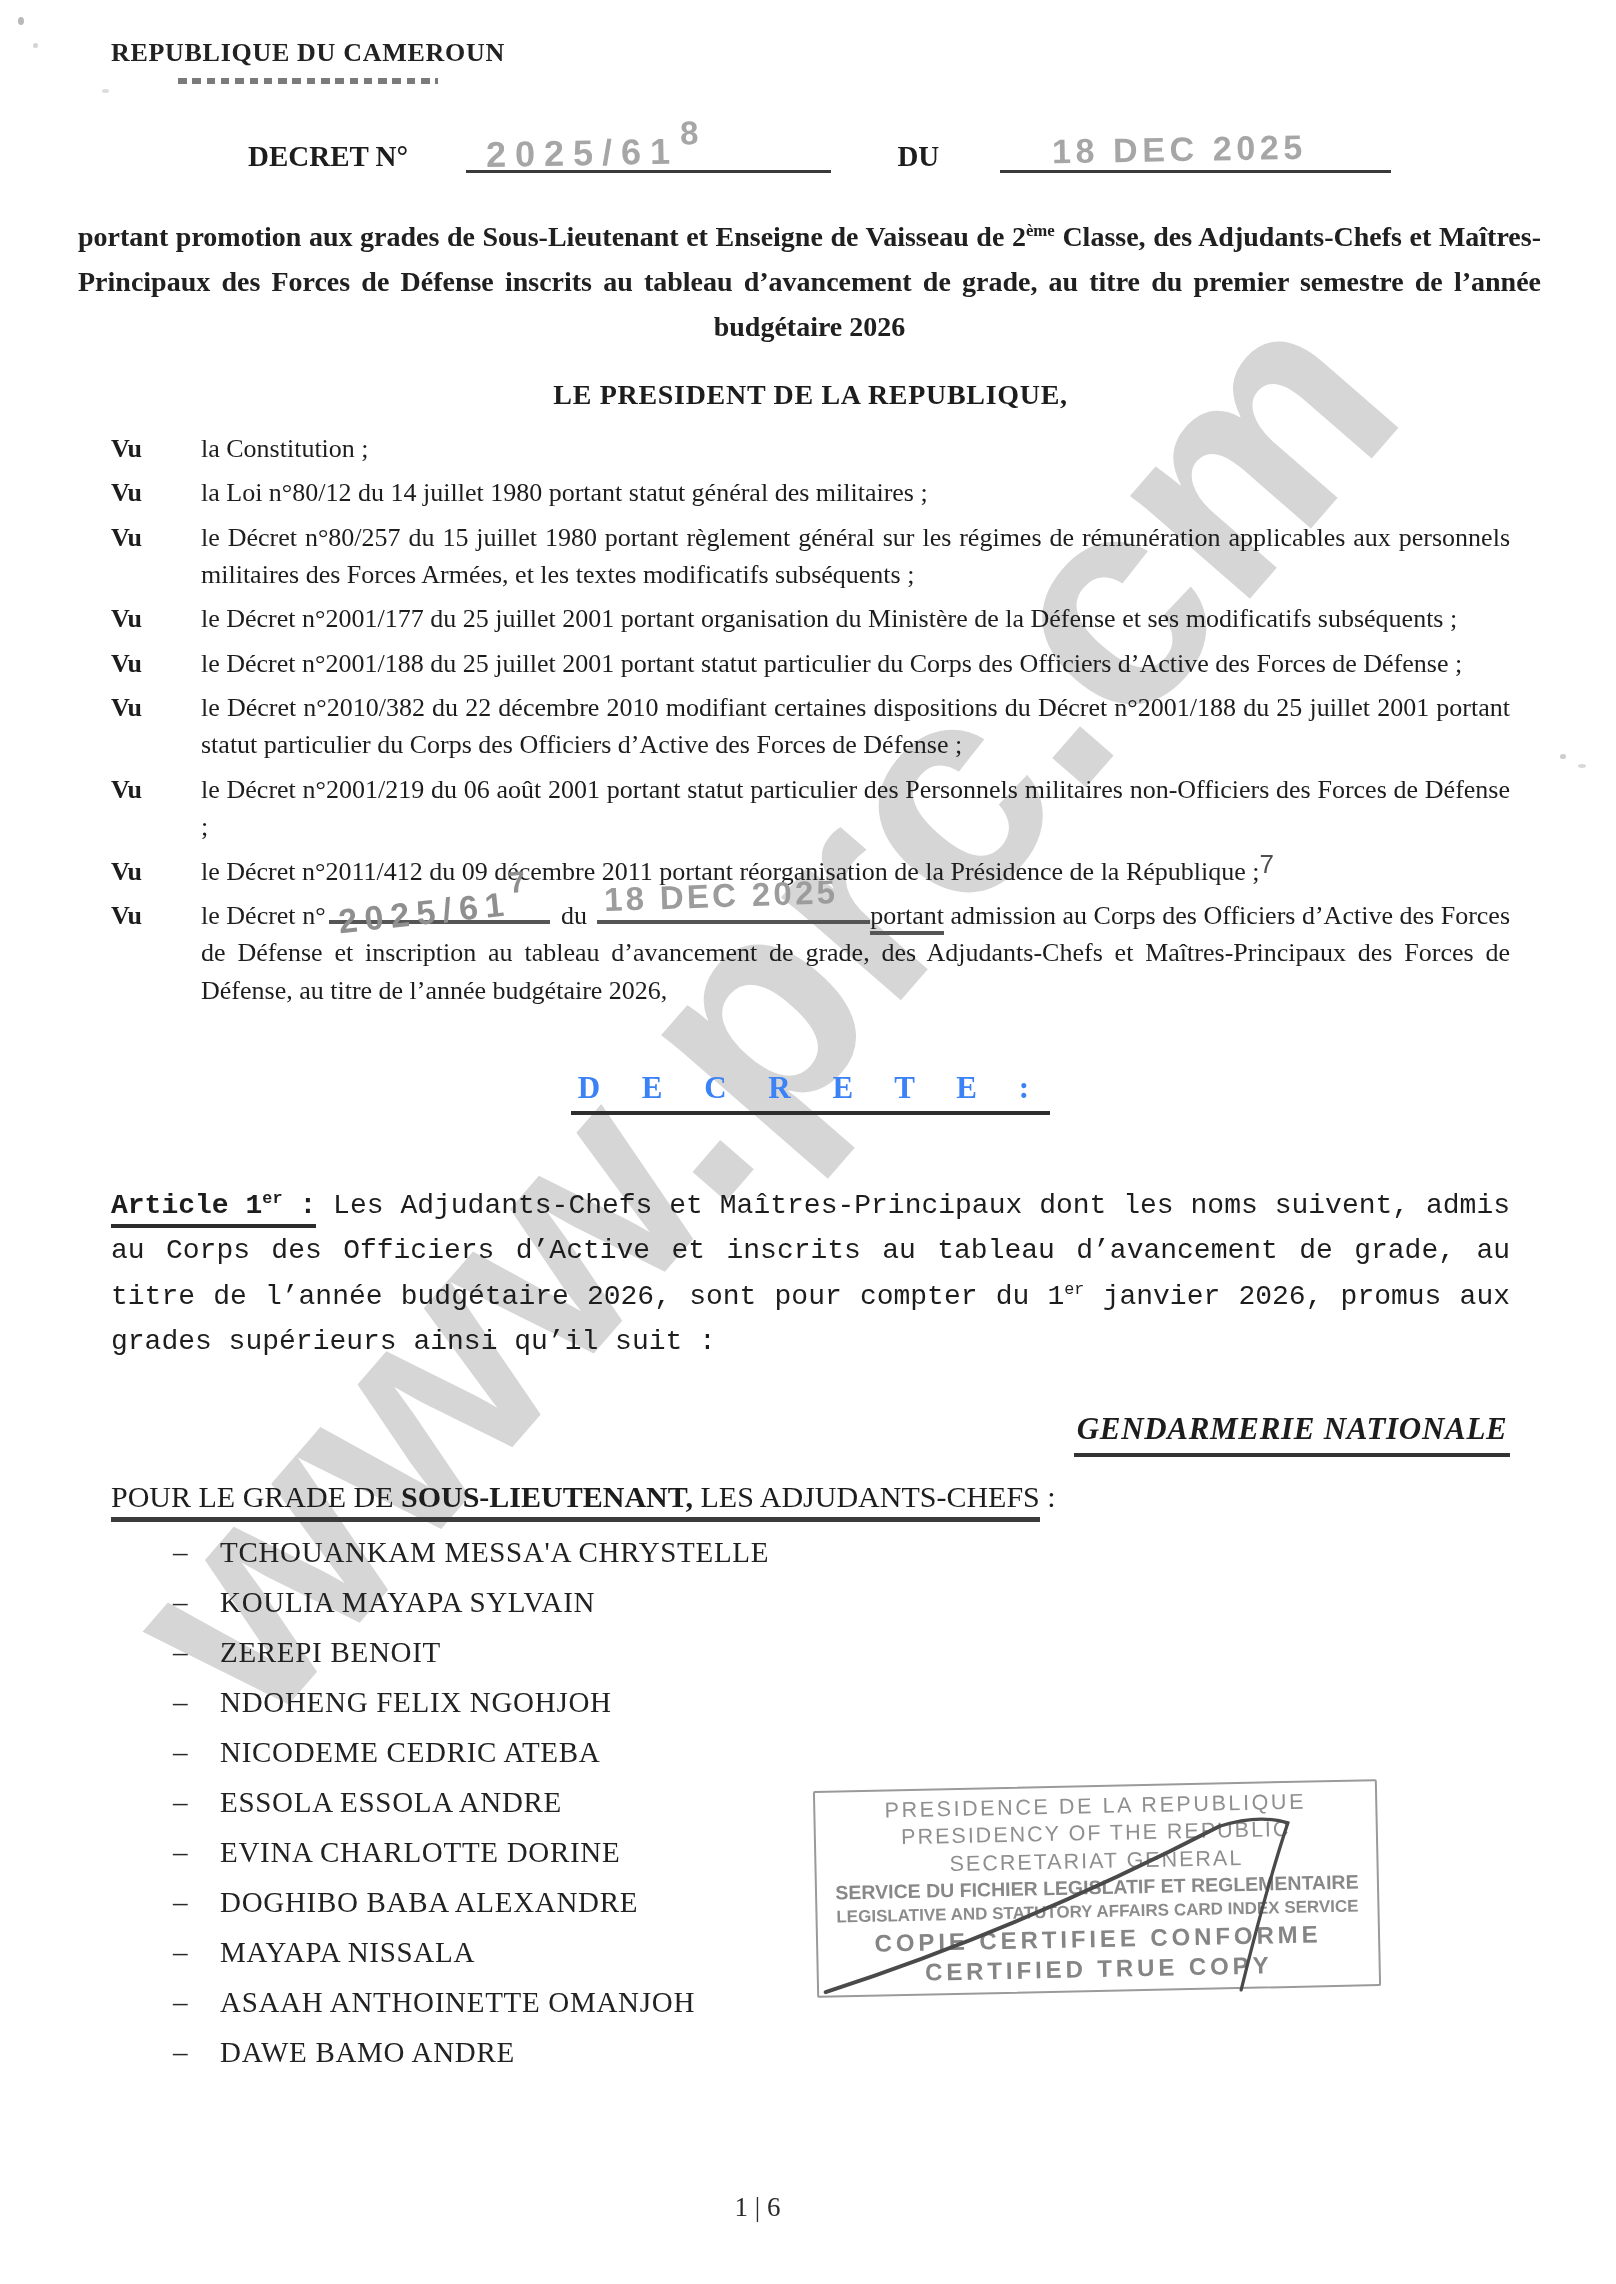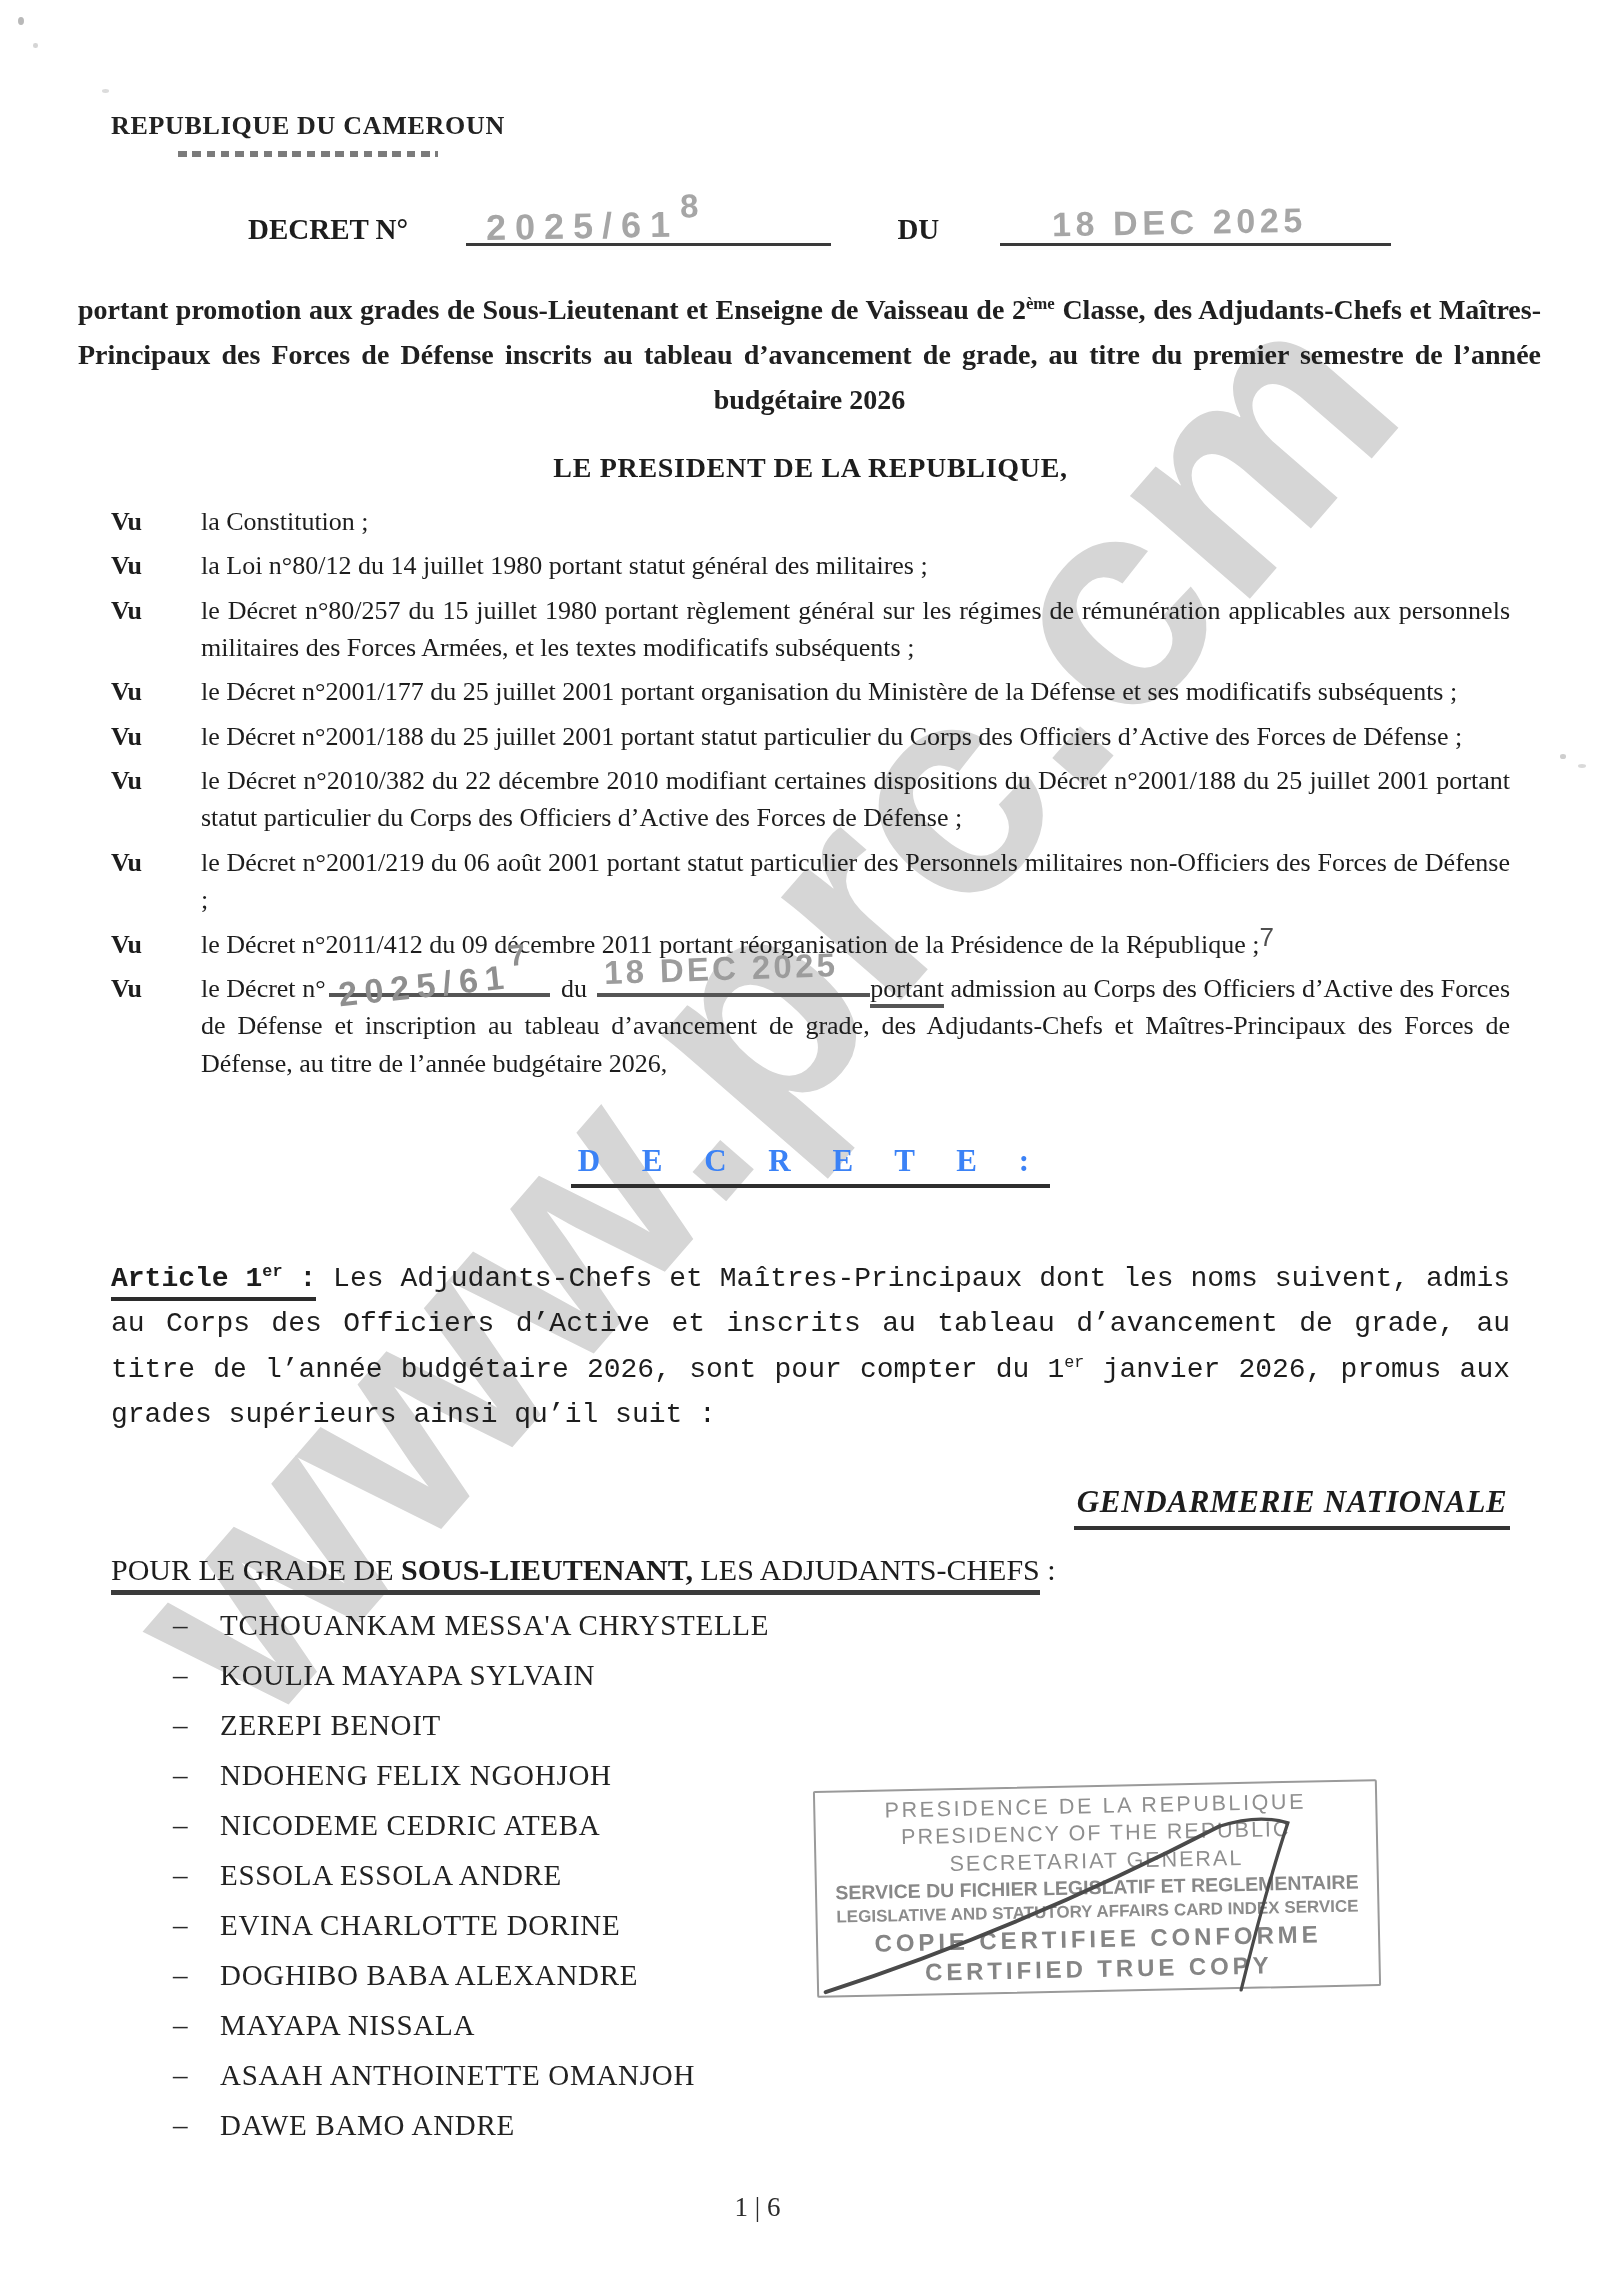--- a/index.html
+++ b/index.html
@@ -16,21 +16,21 @@
     left:758px;top:1006px;
     transform:translate(-50%,-50%) rotate(-49deg);
     font-family:"Liberation Sans", sans-serif;
     font-weight:bold;
     font-size:299px;
     color:#d6d6d6;
     white-space:nowrap;
     z-index:0;
     user-select:none;
   }
-  .content{position:relative;z-index:1;padding:111px 107px 0 111px;}
+  .content{position:relative;z-index:1;padding:38px 107px 0 111px;}
 
   
   .hdr{display:flex;justify-content:space-between;align-items:flex-start;}
   .hdr-block{text-align:center;}
   .hdr-title{font-weight:bold;font-size:26px;letter-spacing:0.7px;color:#222;}
   .hdr-dash{height:5.9px;width:260px;margin:10.4px auto 0;
     background:repeating-linear-gradient(90deg,#5a5a5a 0 8.5px,transparent 8.5px 14.3px);
     opacity:.8;}
   .hdr-dash.right{margin-top:17px;}
 

